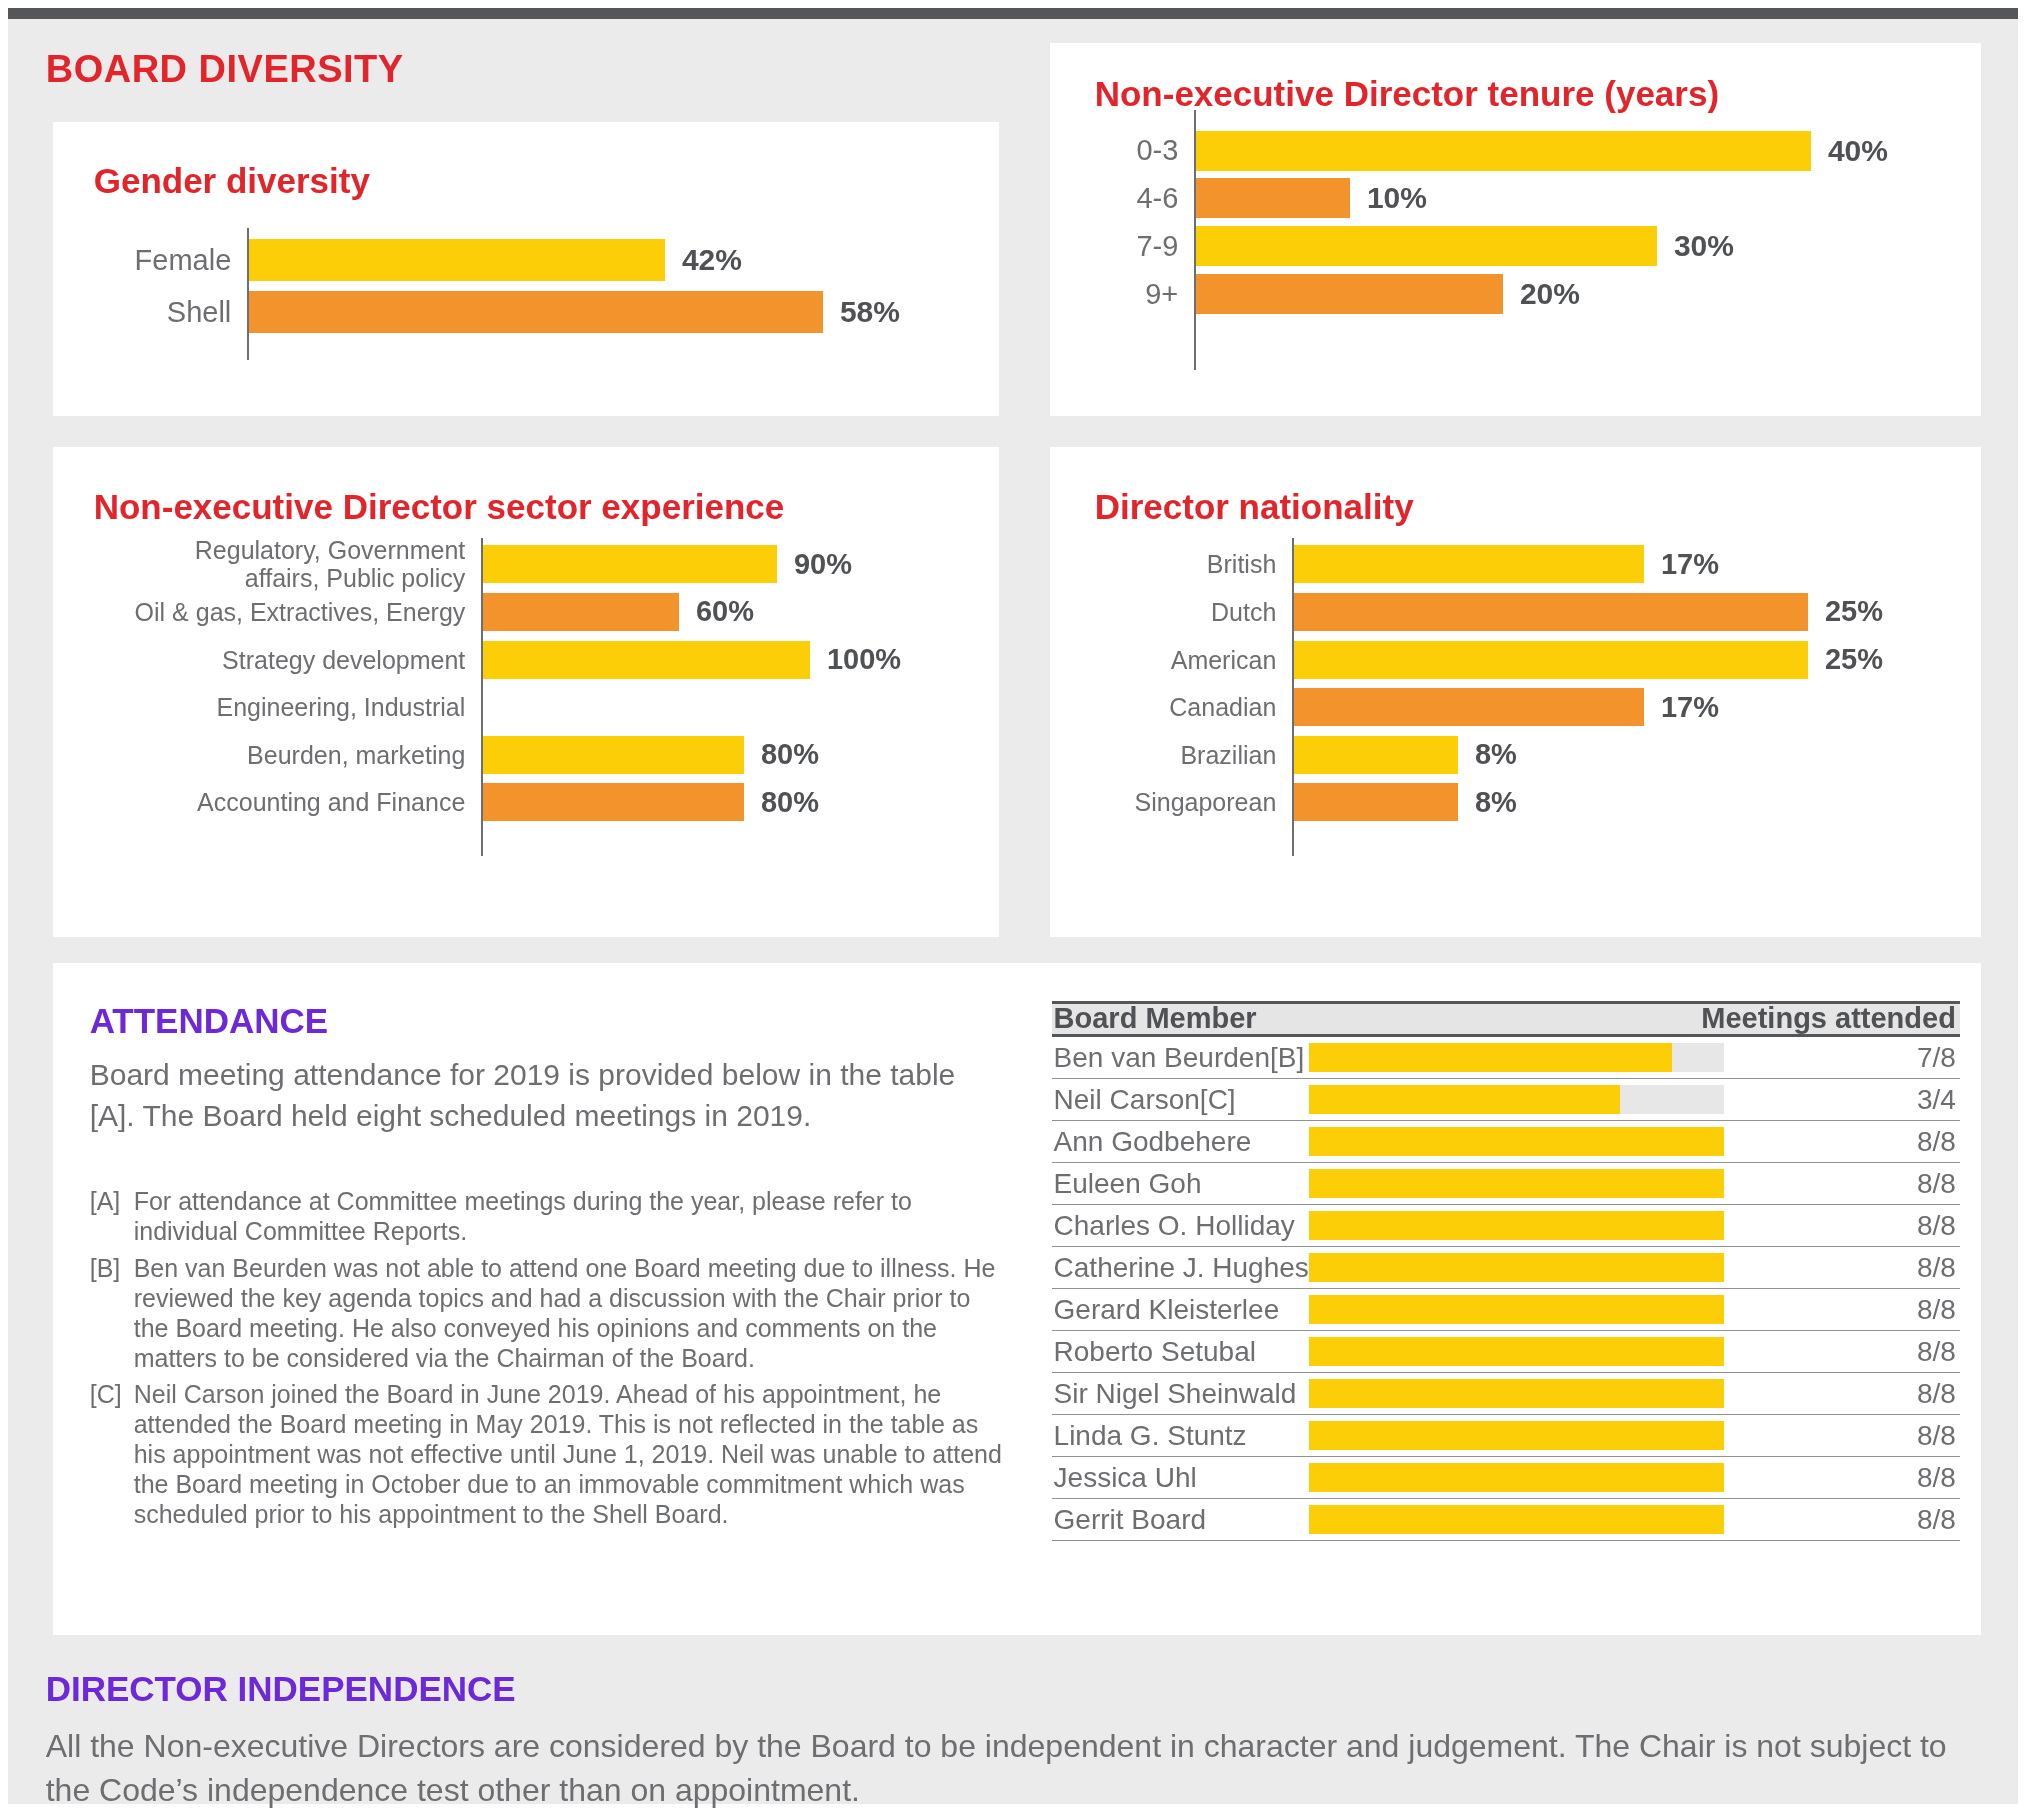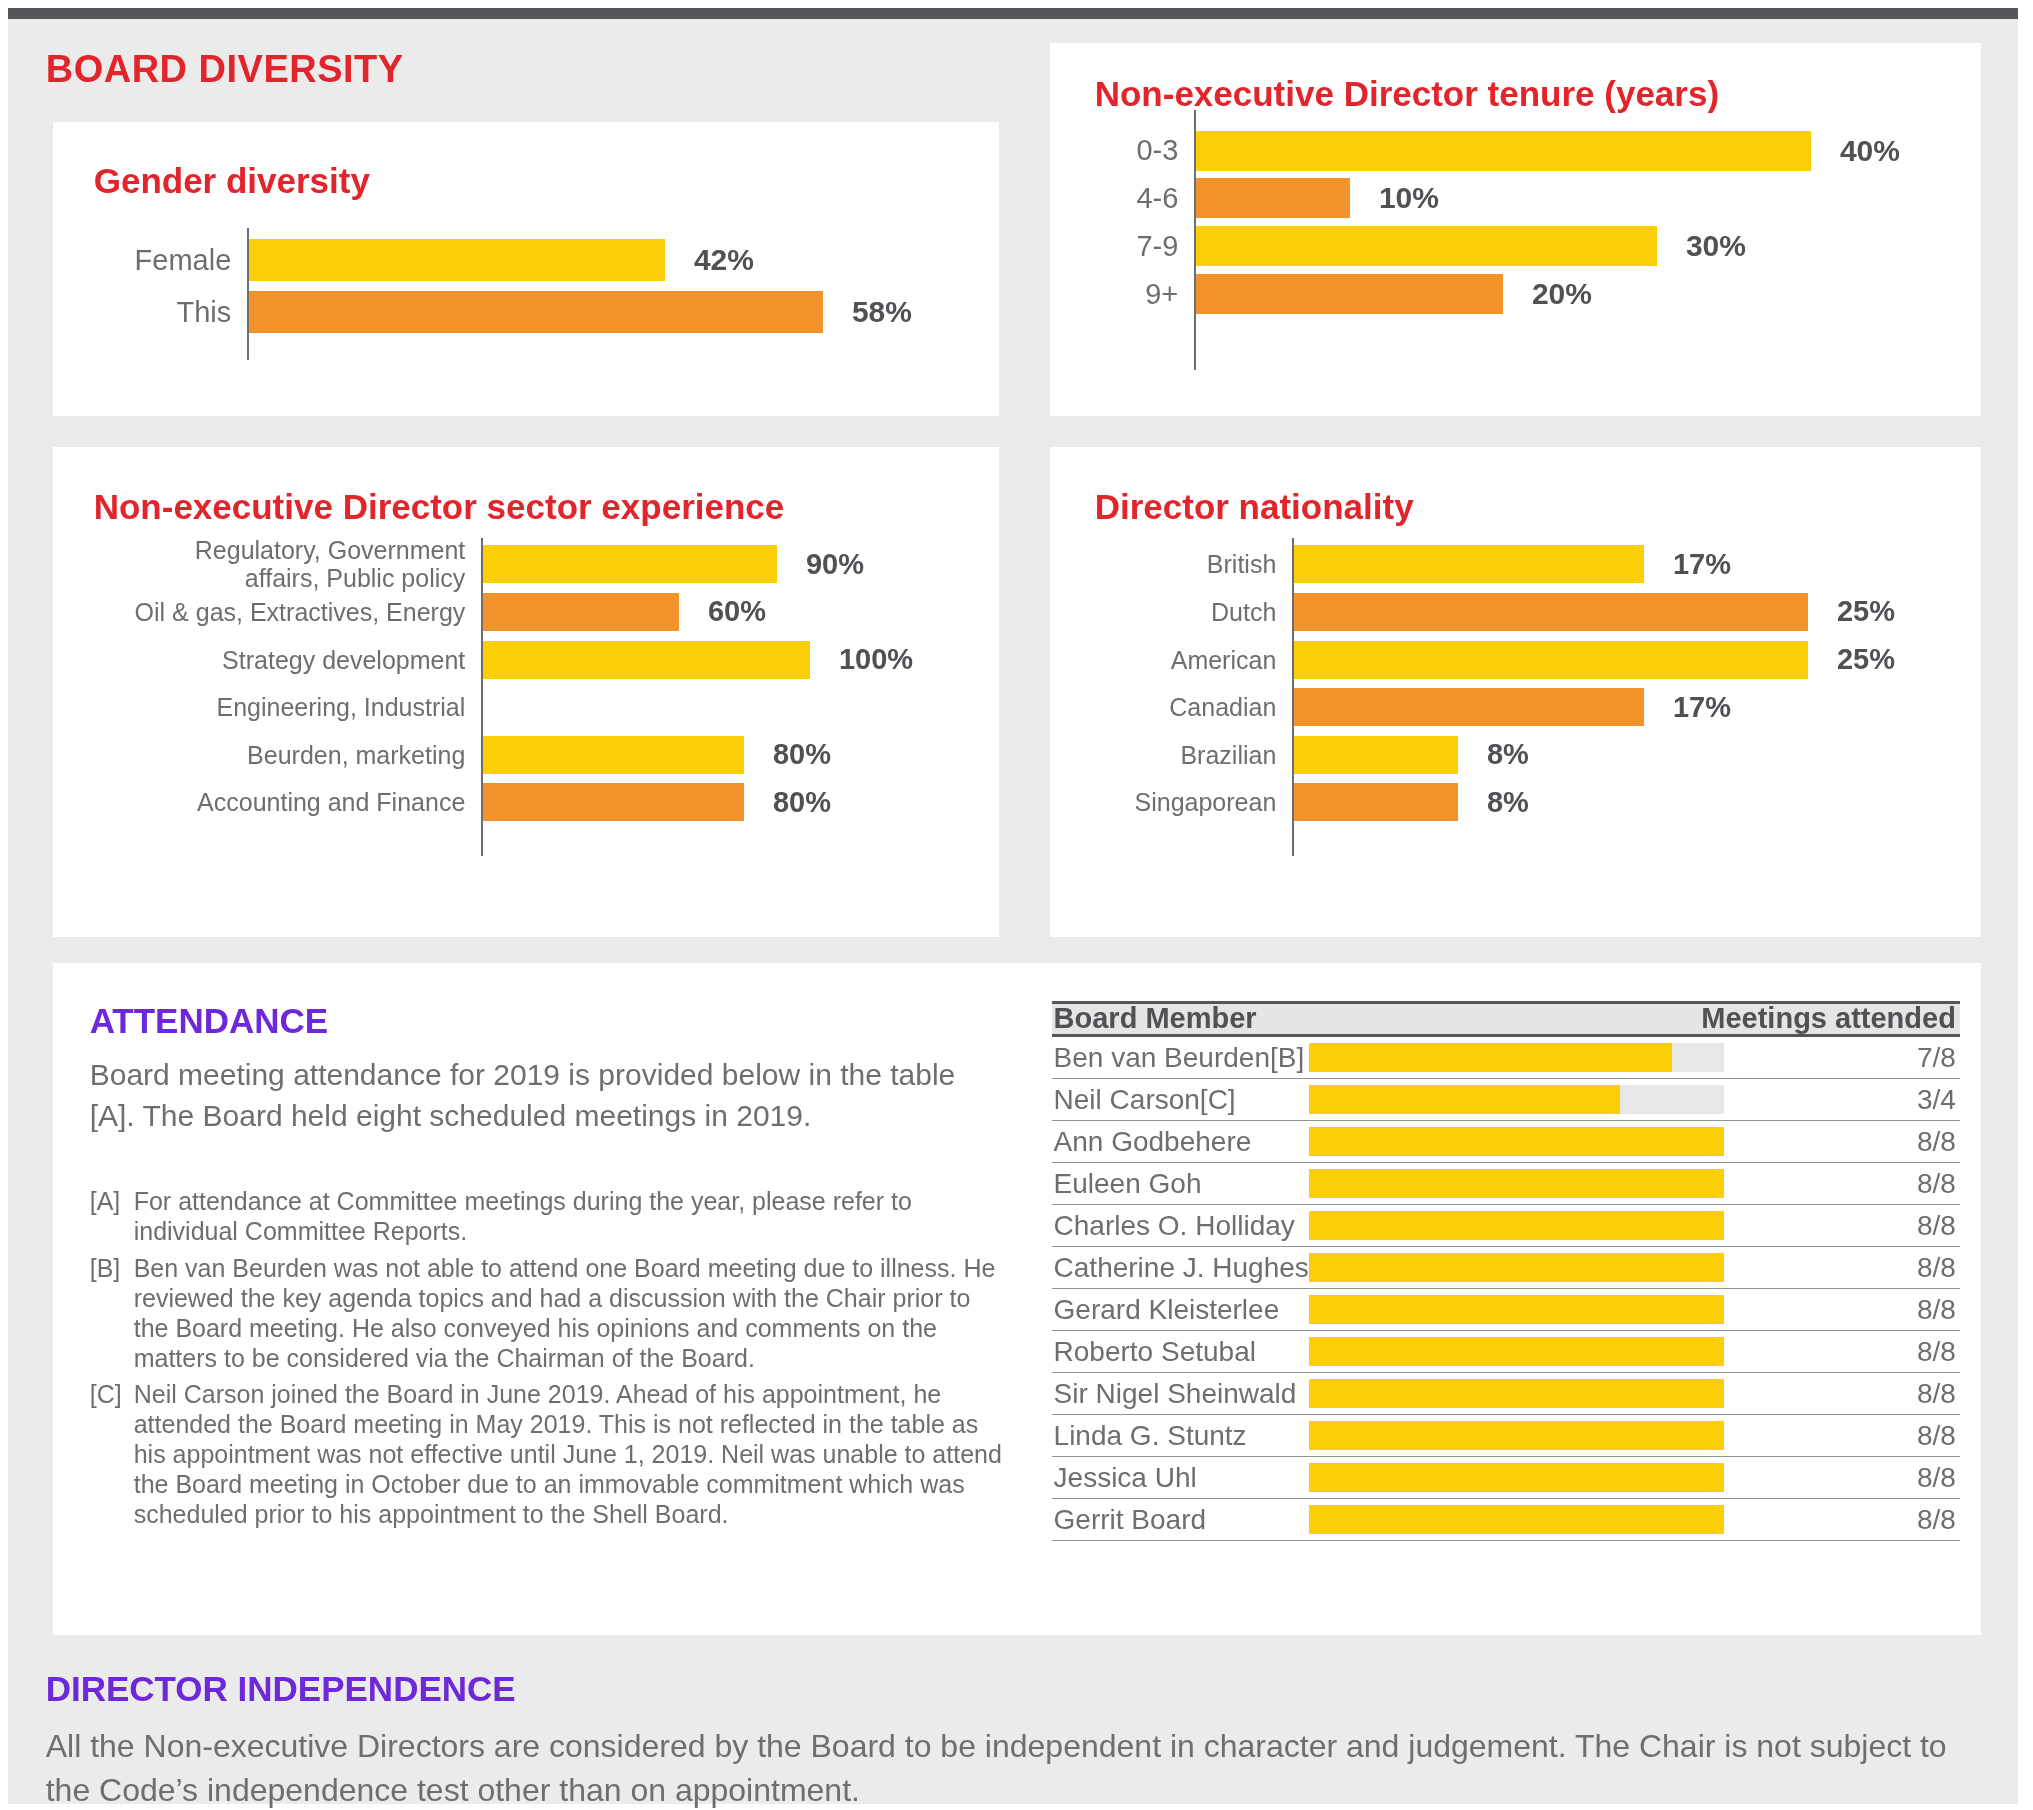--- a/index.html
+++ b/index.html
@@ -33,21 +33,21 @@
   #panel-sector .cplot      { top:91px;  --labelw:428px; --barh:38px; --gap:9.6px;
       --labelfs:25px; --valuefs:29px; padding:7.7px 0 35px 0; }
   #panel-nationality .cplot { top:91px;  --labelw:242px; --barh:38px; --gap:9.6px;
       --labelfs:25px; --valuefs:29px; padding:7.7px 0 35px 0; }
 
   .axis { position:absolute; left:var(--labelw); top:0; bottom:0; width:1.9px; background:#6D6E71; }
   .crow { display:flex; align-items:center; height:var(--barh); margin-bottom:var(--gap); }
   .crow:last-child { margin-bottom:0; }
   .clabel { width:var(--labelw); padding-right:15.4px; text-align:right;
     font-size:var(--labelfs); line-height:1.12; color:#6D6E71; white-space:pre-line; }
-  .cbarwrap { flex:1; display:flex; align-items:center; margin-left:1.9px; height:100%;gap:12px; }
+  .cbarwrap { flex:1; display:flex; align-items:center; margin-left:1.9px; height:100%; }
   .cbar { height:100%; }
   .cval { margin-left:17.3px; font-size:var(--valuefs); font-weight:bold; color:#4F5155; white-space:nowrap; }
 
   
   .att-col { position:absolute; left:37px; top:38px; width:922px; }
   .section-title { font-size:35px; font-weight:bold; color:#6d28d9; }
   .att-intro { margin-top:13.4px; width:893px; font-size:30px; line-height:41px; color:#6D6E71; }
   .footnotes { margin-top:50px; width:913px; }
   .footnote { display:flex; margin-bottom:6.7px; }
   .fn-tag  { width:44px; flex:0 0 44px; font-size:25px; line-height:30px; color:#6D6E71; }
@@ -81,21 +81,21 @@
     <div class="cplot">
       <div class="axis"></div>
     <div class="crow">
           <div class="clabel">Female</div>
           <div class="cbarwrap">
             <div class="cbar" style="width: 416px; background: rgb(251, 206, 7);"></div>
             <span class="cval">42%</span>
           </div>
         </div>
         <div class="crow">
-          <div class="clabel">This</div>
+          <div class="clabel">Shell</div>
           <div class="cbarwrap">
             <div class="cbar" style="width: 574px; background: rgb(242, 147, 43);"></div>
             <span class="cval">58%</span>
           </div>
         </div>
       </div>
   </div>
 
   <div class="panel" id="panel-tenure">
     <div class="chart-title">Non-executive Director tenure (years)</div>

